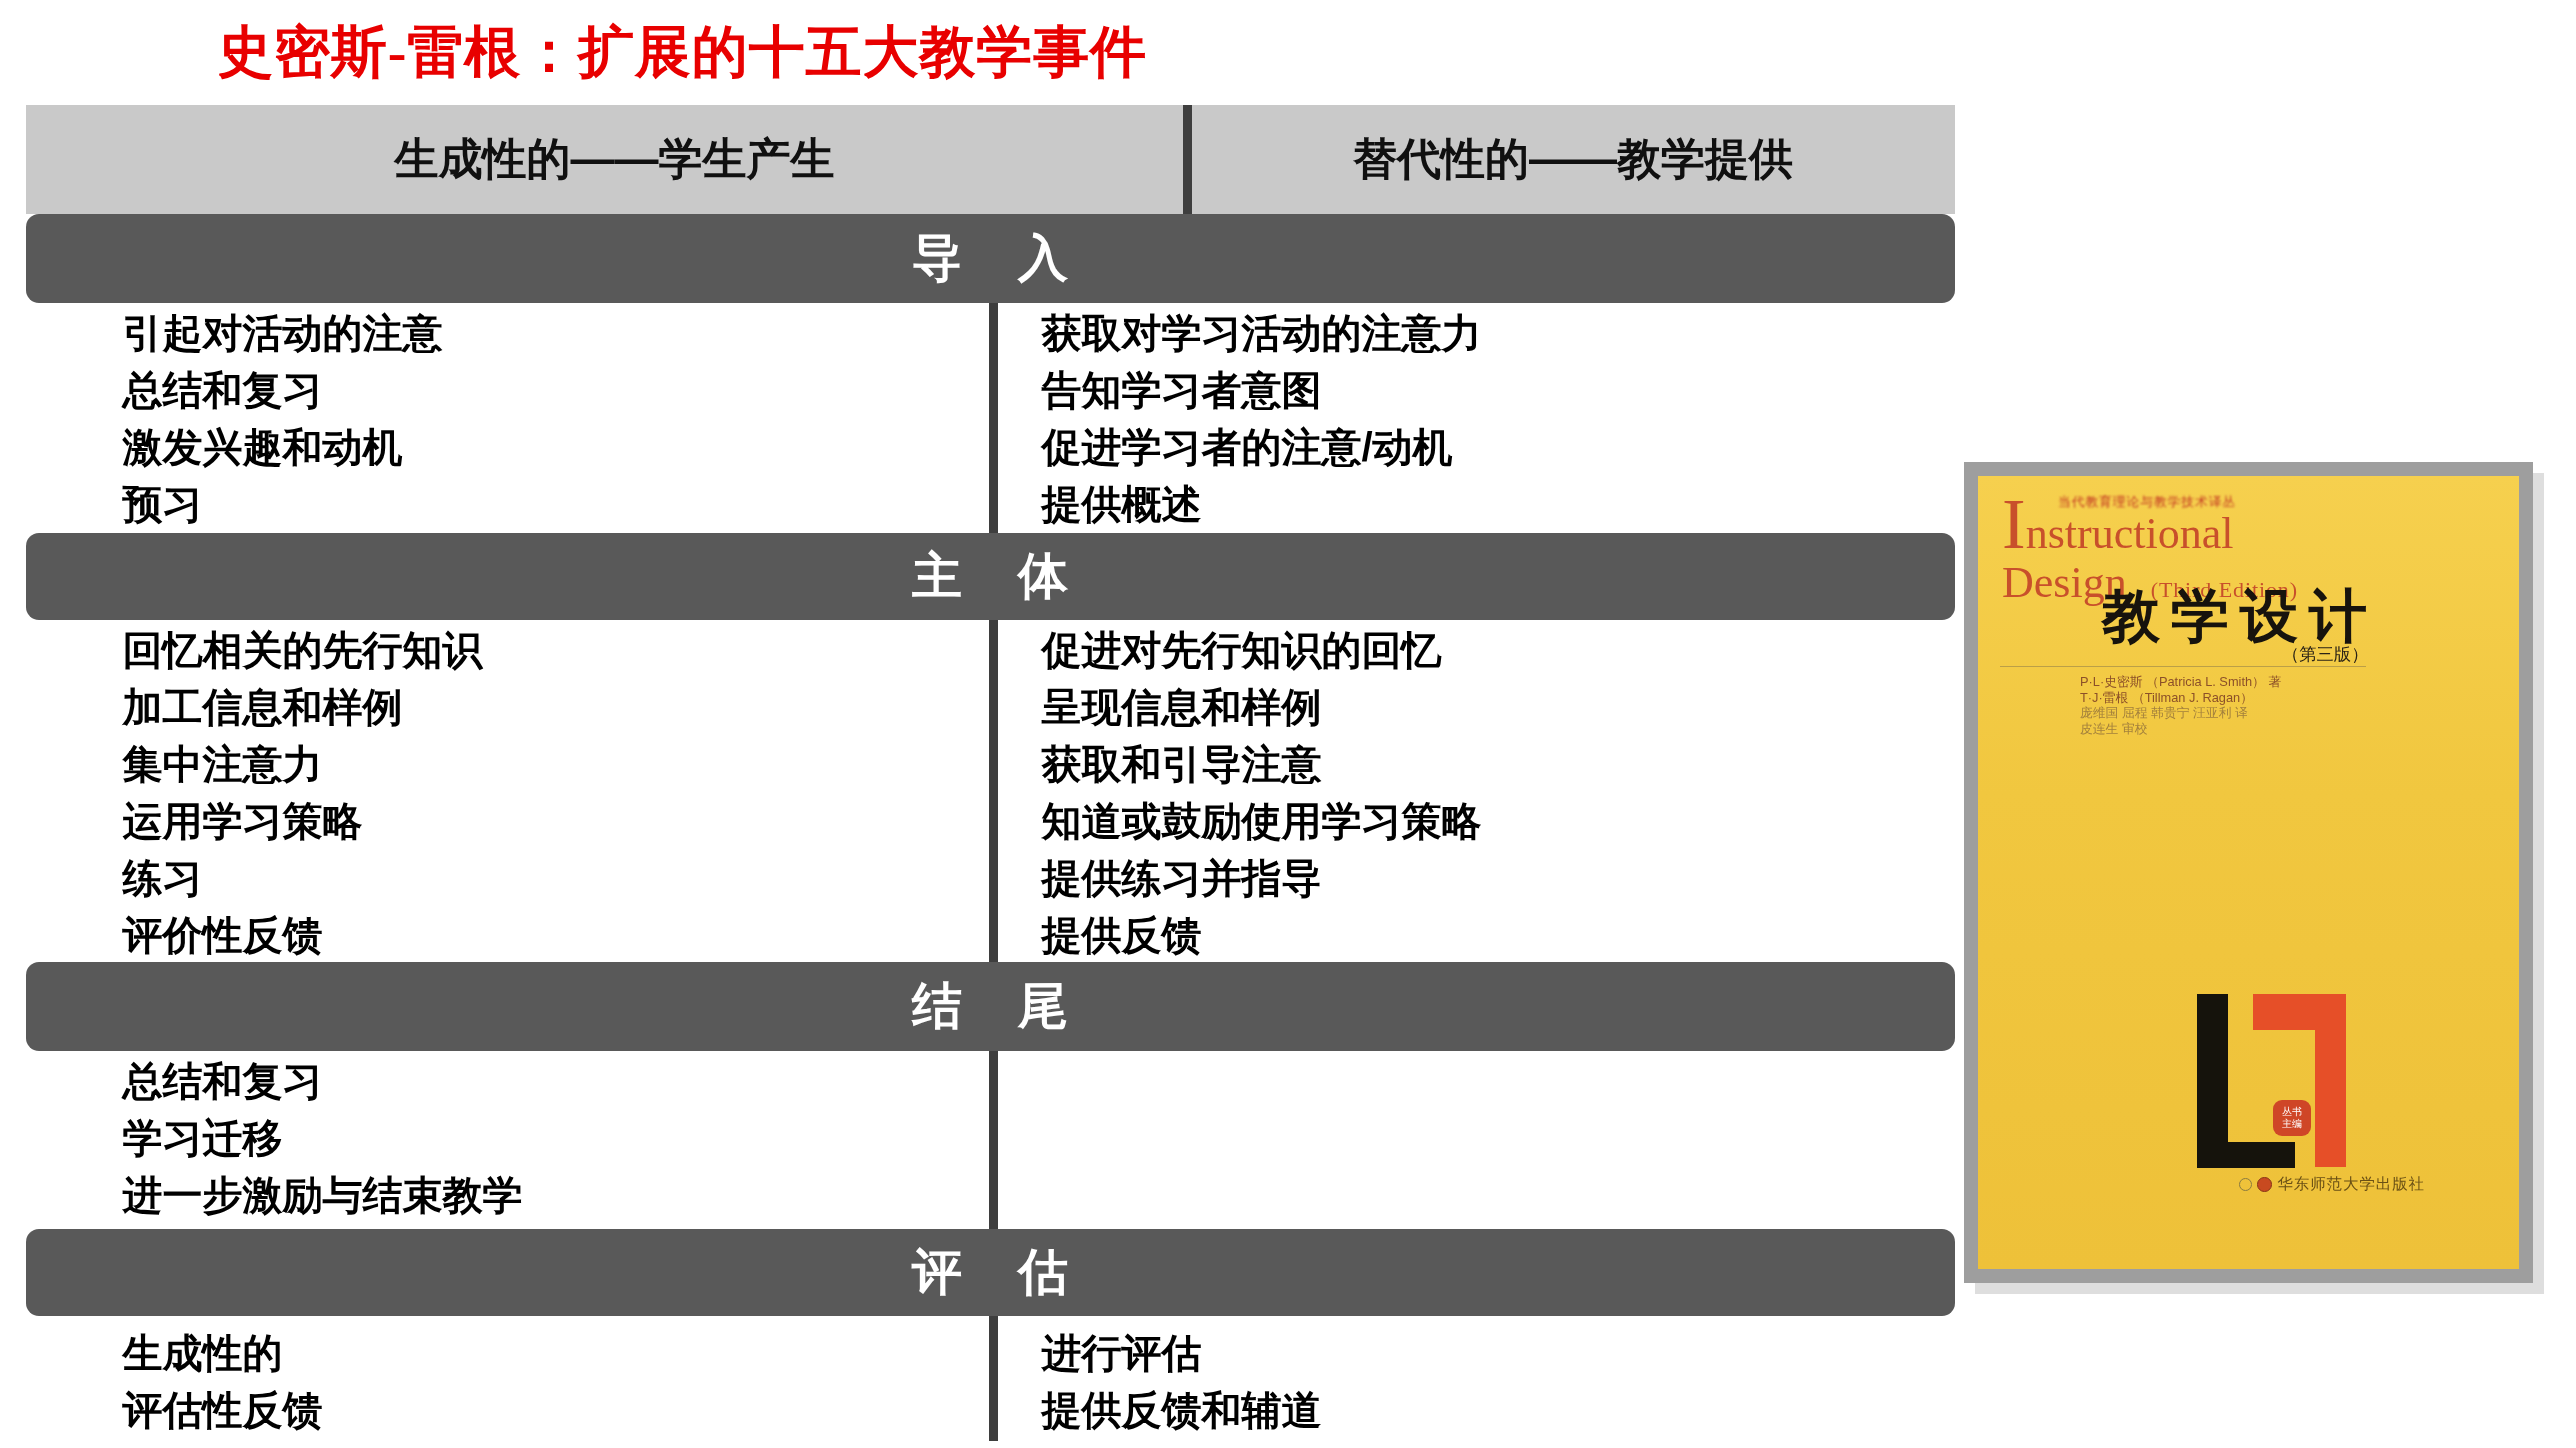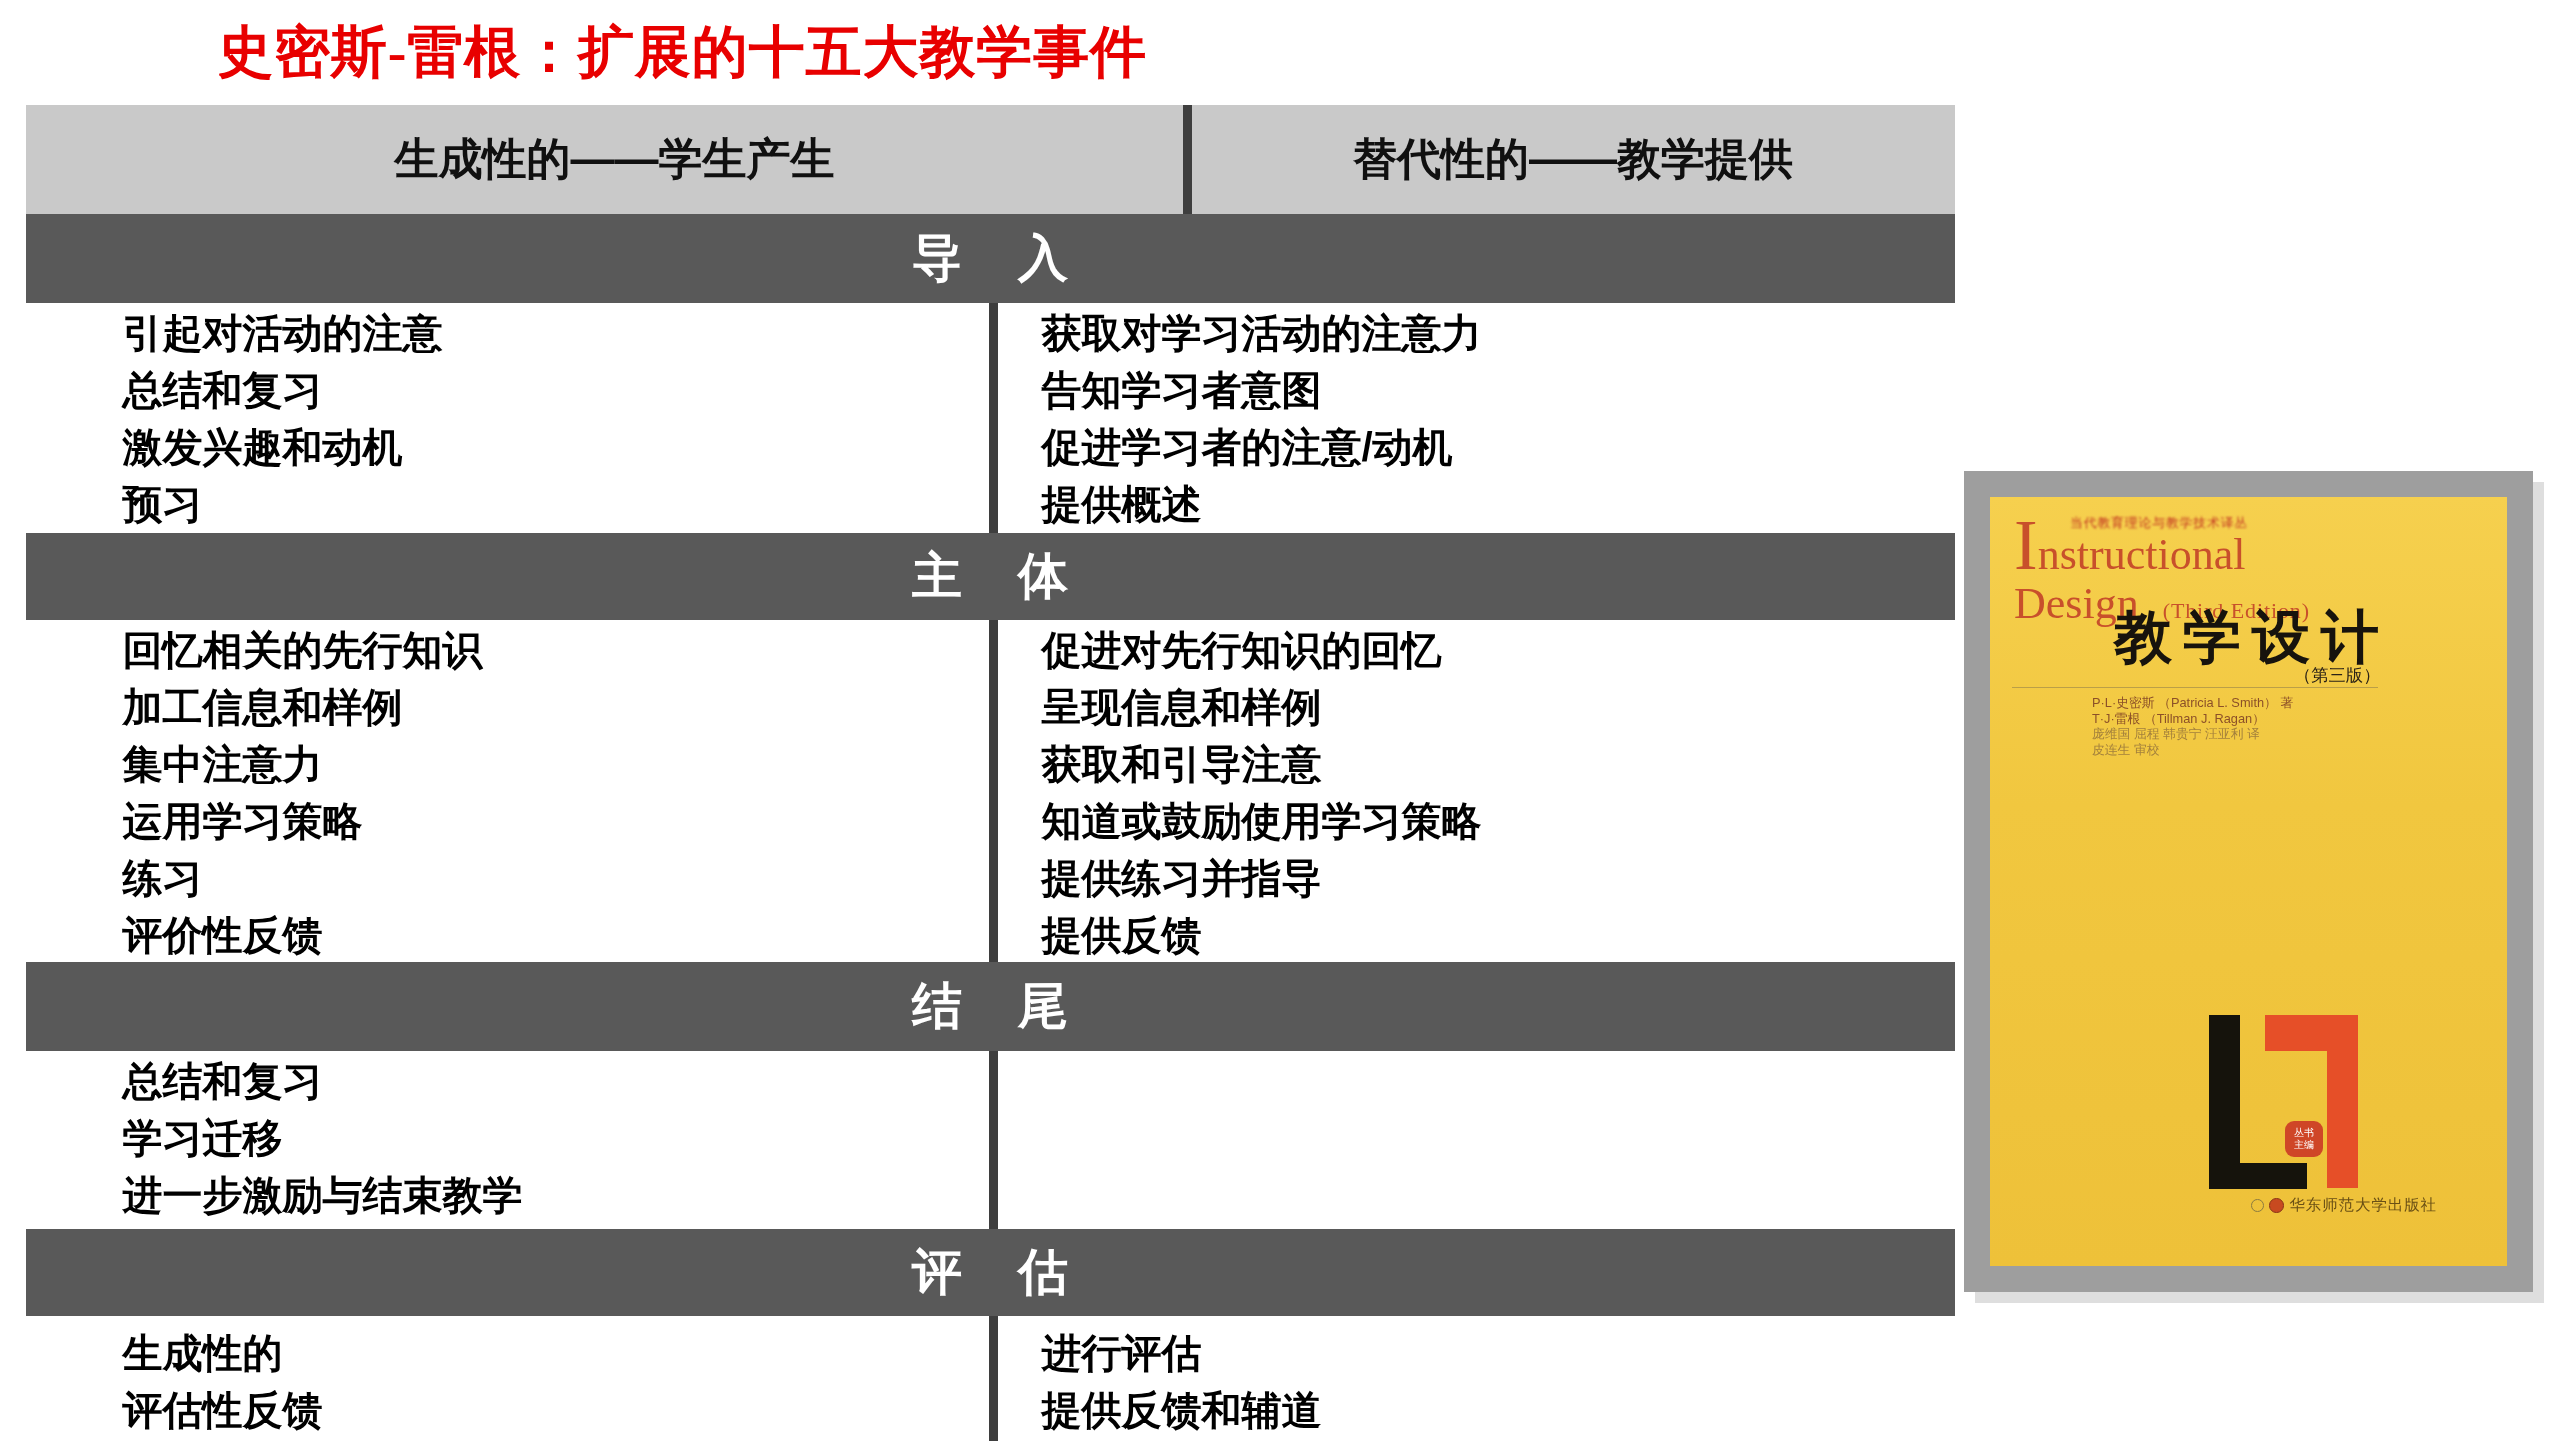--- a/index.html
+++ b/index.html
@@ -24,21 +24,21 @@
     display:flex;align-items:center;justify-content:center;
     font-size:44px;font-weight:bold;color:#101010;white-space:nowrap;
   }
   .cell-left{width:1136px;padding-left:21px;}
   .vdiv{width:9px;background:#3e3e3e;flex:0 0 9px;}
   .cell-right{flex:1;}
 
   .band{
     background:#595959;color:#ffffff;
     display:flex;align-items:center;justify-content:center;
-    font-size:50px;font-weight:bold;word-spacing:42px;white-space:pre;
+    font-size:50px;font-weight:bold;word-spacing:42px;white-space:pre;border-radius:13px;
   }
   .band.h98{height:89px;}
   .band.h95{height:87px;}
 
   .rows{display:flex;background:#ffffff;}
   .rows .col{
     box-sizing:border-box;font-size:40px;font-weight:bold;color:#000;
     line-height:57px;padding-top:1.8px;
   }
   .rows .col-left{width:963px;padding-left:97px;}
@@ -47,23 +47,22 @@
   .rows.s1{height:230px;}
   .rows.s2{height:342px;}
   .rows.s3{height:178px;}
   .rows.s4{height:134px;}
   .rows.s4 .vdiv{height:125px;}
   .rows.s4 .col{padding-top:9px;}
 
   
   .book{
     position:absolute;left:1964px;top:462px;width:569px;height:821px;
-    background:#9e9e9e;box-sizing:border-box;padding:26px;
+    background:#9e9e9e;box-sizing:border-box;padding:14px;
     box-shadow:11px 11px 0 #dedede;
-    margin-top:9px;
   }
   .cover{
     position:relative;width:100%;height:100%;overflow:hidden;
     background:linear-gradient(180deg,#f6d04e 0%,#f1c73f 40%,#eec139 100%);
   }
   .series{
     position:absolute;top:18px;left:80px;font-size:12.8px;color:#c23422;
     letter-spacing:0.9px;filter:blur(1px);white-space:nowrap;
   }
   .entitle{

